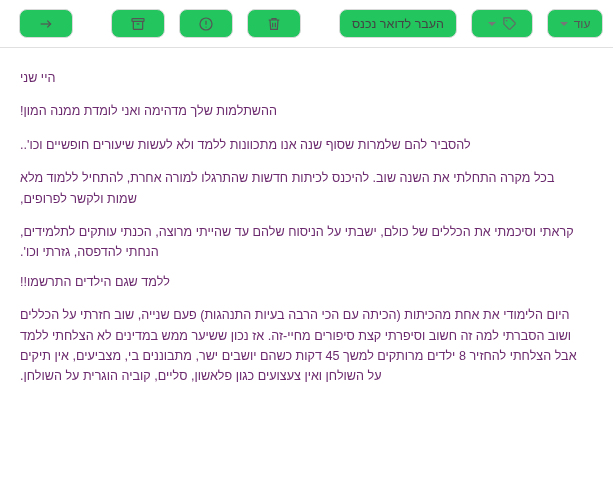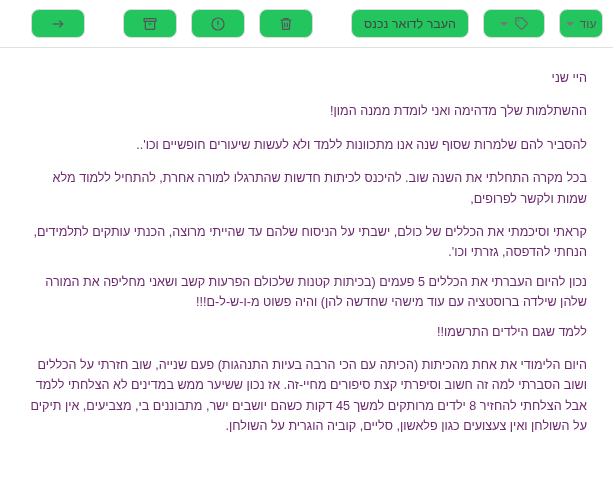--- a/index.html
+++ b/index.html
@@ -44,21 +44,21 @@
     font-size: 12px;
     padding: 0 9px;
     cursor: pointer;
     user-select: none;
   }
   .btn-icon {
     width: 54px;
     padding: 0;
   }
   .btn-more {
-    width: 44px;
+    width: 56px;
     gap: 6px;
   }
   .btn-tag {
     width: 62px;
     gap: 6px;
   }
   .btn-text {
     padding: 0 12px;
     font-size: 12.5px;
     color: #444;
@@ -73,21 +73,21 @@
   }
   .sep {
     width: 10px;
   }
 
   svg { display: block; }
 
   
   .message {
     direction: rtl;
-    text-align: right;
+    text-align: left;
     padding: 20px 26px 10px 20px;
     color: #6c2a6e;
     font-size: 12.6px;
     line-height: 1.62;
     box-sizing: border-box;
     height: 434px;
     overflow: hidden;
   }
   .message p {
     margin: 0 0 13px 0;
@@ -166,17 +166,16 @@
 
   </div>
 </div>
 
 <div class="message">
   <p>היי שני</p>
   <p>ההשתלמות שלך מדהימה ואני לומדת ממנה המון!</p>
   <p>להסביר להם שלמרות שסוף שנה אנו מתכוונות ללמד ולא לעשות שיעורים חופשיים וכו'..</p>
   <p>בכל מקרה התחלתי את השנה שוב. להיכנס לכיתות חדשות שהתרגלו למורה אחרת, להתחיל ללמוד מלא שמות ולקשר לפרופים,</p>
   <p class="tight">קראתי וסיכמתי את הכללים של כולם, ישבתי על הניסוח שלהם עד שהייתי מרוצה, הכנתי עותקים לתלמידים, הנחתי להדפסה, גזרתי וכו'.</p>
-  <p class="tight">נכון להיום העברתי את הכללים 5 פעמים (בכיתות קטנות שלכולם הפרעות קשב ושאני מחליפה את המורה שלהן שילדה ברוסטציה עם עוד מישהי שחדשה להן) והיה פשוט מ-ו-ש-ל-ם!!!</p>
   <p>ללמד שגם הילדים התרשמו!!</p>
   <p>היום הלימודי את אחת מהכיתות (הכיתה עם הכי הרבה בעיות התנהגות) פעם שנייה, שוב חזרתי על הכללים ושוב הסברתי למה זה חשוב וסיפרתי קצת סיפורים מחיי-זה. אז נכון ששיער ממש במדינים לא הצלחתי ללמד אבל הצלחתי להחזיר 8 ילדים מרותקים למשך 45 דקות כשהם יושבים ישר, מתבוננים בי, מצביעים, אין תיקים על השולחן ואין צעצועים כגון פלאשון, סליים, קוביה הוגרית על השולחן.</p>
 
 </div>
 
 </body></html>

